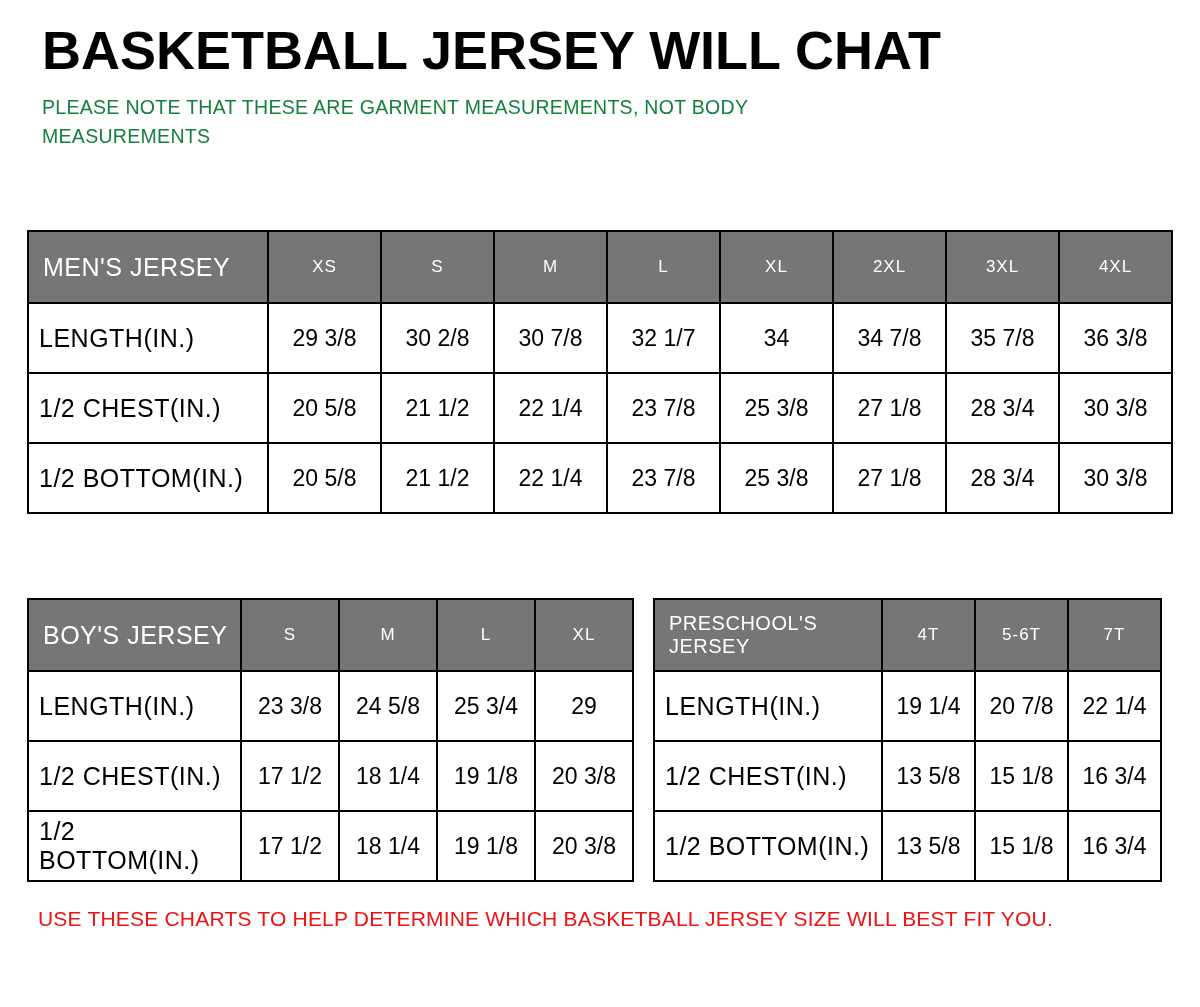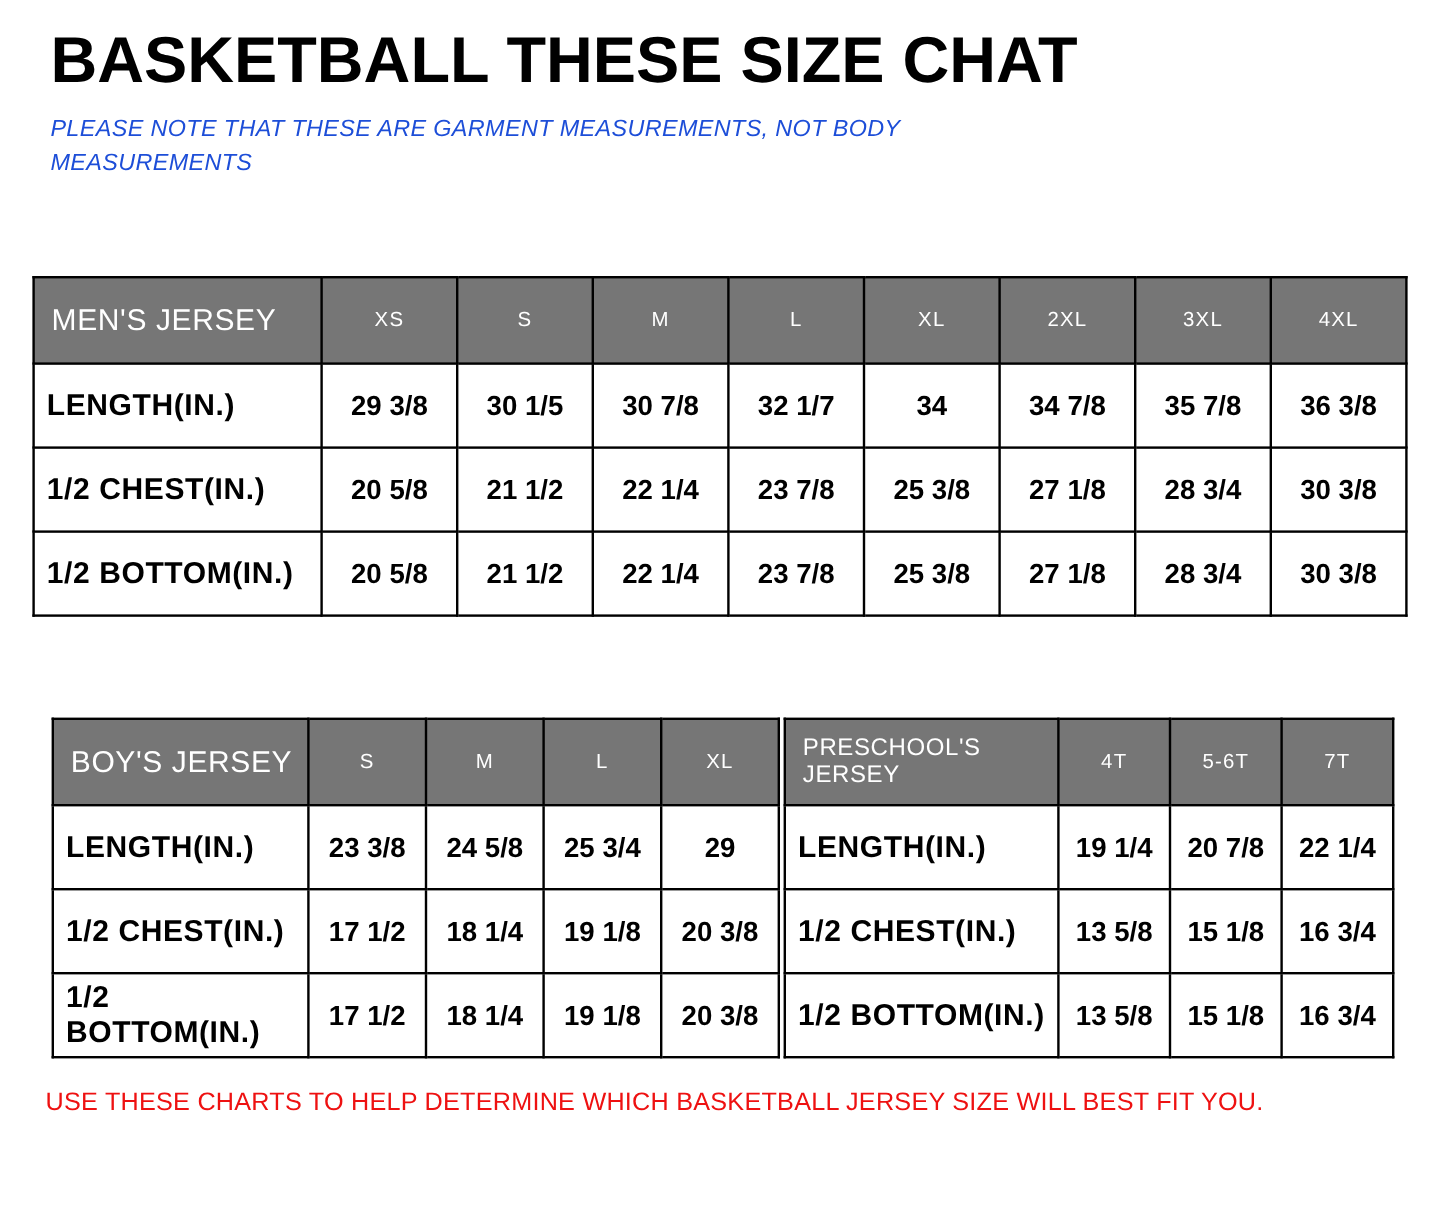--- a/index.html
+++ b/index.html
@@ -25,27 +25,26 @@
   .title {
     font-size: 54px;
     font-weight: bold;
     letter-spacing: 0px;
     line-height: 1.05;
     margin: 22px 0 0 12px;
     color: #000;
     white-space: nowrap;
   }
   .note-top {
-    color: #1d4ed8;
+    color: #15803d;
     font-size: 19.5px;
     letter-spacing: 0.3px;
     line-height: 1.5;
     margin: 14px 0 0 12px;
     max-width: 860px;
-    font-style: italic;
   }
 
   table {
     border-collapse: collapse;
     table-layout: fixed;
   }
   td, th {
     border: 2px solid #000;
     text-align: center;
     vertical-align: middle;
@@ -63,21 +62,21 @@
   }
   .hdr-row td.hdr-label {
     font-size: 25px;
     text-align: left;
     padding-left: 14px;
     letter-spacing: 0.5px;
   }
   .body-row td {
     height: 68px;
     font-size: 23px;
-    font-weight: bold;
+    font-weight: normal;
   }
   .body-row td.row-label {
     font-size: 25px;
     text-align: left;
     padding-left: 10px;
     letter-spacing: 0.5px;
   }
 
   
   #mens-table {
@@ -85,21 +84,21 @@
     left: 27px;
     top: 208px;
     width: 1133px;
   }
   #mens-table col.c0 { width: 240px; }
   #mens-table col.cx { width: 113px; }
 
   
   #boys-table {
     position: absolute;
-    left: 43px;
+    left: 27px;
     top: 576px;
     width: 591px;
   }
   #boys-table col.c0 { width: 213px; }
   #boys-table col.cx { width: 98px; }
 
   
   #preschool-table {
     position: absolute;
     left: 653px;
@@ -124,21 +123,21 @@
     line-height: 1.65;
     letter-spacing: 0.2px;
   }
   .notes-bottom div { white-space: nowrap; }
 </style>
 </head>
 <body>
 
 <div class="page">
 
-  <h1 class="title">BASKETBALL THESE SIZE CHAT</h1>
+  <h1 class="title">BASKETBALL JERSEY WILL CHAT</h1>
 
   <p class="note-top">PLEASE NOTE THAT THESE ARE GARMENT MEASUREMENTS, NOT BODY MEASUREMENTS</p>
 
   <table id="mens-table">
     <colgroup>
       <col class="c0">
         <col class="cx">
         <col class="cx">
         <col class="cx">
         <col class="cx">
@@ -155,21 +154,21 @@
         <td>M</td>
         <td>L</td>
         <td>XL</td>
         <td>2XL</td>
         <td>3XL</td>
         <td>4XL</td>
       </tr>
       <tr class="body-row">
         <td class="row-label">LENGTH(IN.)</td>
         <td>29  3/8</td>
-        <td>30  1/5</td>
+        <td>30  2/8</td>
         <td>30  7/8</td>
         <td>32  1/7</td>
         <td>34</td>
         <td>34  7/8</td>
         <td>35  7/8</td>
         <td>36  3/8</td>
       </tr>
       <tr class="body-row">
         <td class="row-label">1/2  CHEST(IN.)</td>
         <td>20  5/8</td>

